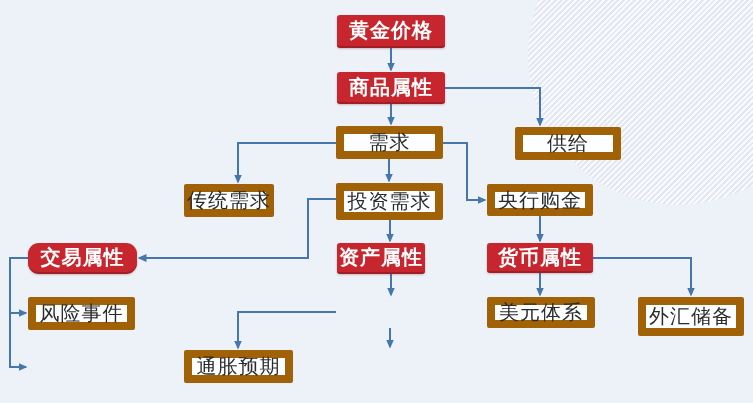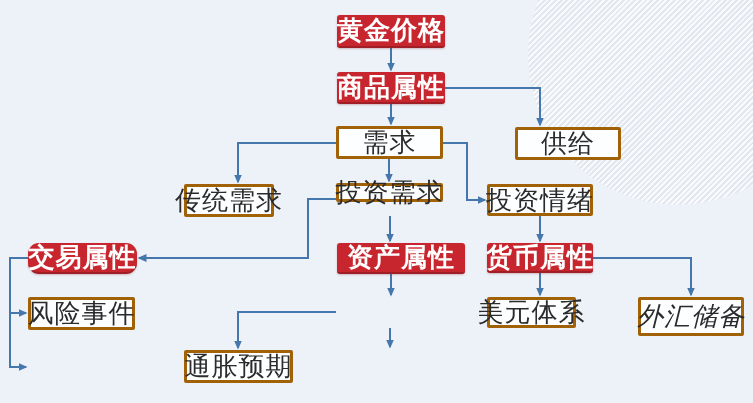--- a/index.html
+++ b/index.html
@@ -33,36 +33,36 @@
   }
   svg.connectors polyline, svg.connectors line {
     fill: none;
     stroke: #4577AC;
     stroke-width: 2;
   }
   .node {
     position: absolute;
     display: flex; align-items: center; justify-content: center;
     box-sizing: border-box;
-    font-size: 26px;
+    font-size: 20px;
     letter-spacing: 1px;
     white-space: nowrap;
   }
   .node.red {
     background: #C8262E;
     color: #FFFFFF;
     font-weight: bold;
     border-radius: 3px;
     border-bottom: 2px solid #A01E25;
     box-shadow: 0 1px 2px rgba(120,20,26,0.25);
   }
   .node.white {
     background: #FDFEFF;
     color: #2B2B2B;
-    border: 3px solid #a16207;
+    border: 8px solid #a16207;
     border-radius: 2px;
     font-weight: 500;
   }
 </style>
 </head>
 <body>
 
 <div class="stage">
 
   <div class="corner-decor"></div>
@@ -105,23 +105,23 @@
     <polyline points="540,273 540,295" marker-end="url(#arr)"></polyline>
 
     <polyline points="593,258 691,258 691,295" marker-end="url(#arr)"></polyline>
   </svg>
 
   <div class="node red" style="left:337px; top:15px;  width:108px; height:33px;">黄金价格</div>
   <div class="node red" style="left:337px; top:72px;  width:108px; height:32px;">商品属性</div>
   <div class="node white" style="left:336px; top:126px; width:107px; height:33px;">需求</div>
   <div class="node white" style="left:487px; top:127px; width:106px; height:33px;margin-left:28px;">供给</div>
   <div class="node white" style="left:184px; top:184px; width:90px; height:33px;">传统需求</div>
-  <div class="node white" style="left:336px; top:183px; width:107px; height:19px;">投资需求</div>
-  <div class="node white" style="left:487px; top:184px; width:106px; height:32px;">投资情绪</div>
+  <div class="node white" style="left:336px; top:183px; width:107px; height:37px;">投资需求</div>
+  <div class="node white" style="left:487px; top:184px; width:106px; height:32px;">央行购金</div>
   <div class="node red" style="left:28px;  top:243px; width:109px; height:31px;border-radius:11px;">交易属性</div>
-  <div class="node red" style="left:337px; top:243px; width:128px; height:31px;">资产属性</div>
+  <div class="node red" style="left:337px; top:243px; width:88px; height:31px;">资产属性</div>
   <div class="node red" style="left:487px; top:243px; width:106px; height:30px;">货币属性</div>
   <div class="node white" style="left:28px;  top:297px; width:107px; height:33px;">风险事件</div>
   <div class="node white" style="left:184px; top:350px; width:109px; height:33px;">通胀预期</div>
-  <div class="node white" style="left:487px; top:297px; width:89px; height:31px;">美元体系</div>
-  <div class="node white" style="left:638px; top:297px; width:106px; height:39px;font-style:italic;">外汇储备</div>
+  <div class="node white" style="left:487px; top:297px; width:108px; height:31px;">美元体系</div>
+  <div class="node white" style="left:638px; top:297px; width:106px; height:39px;">外汇储备</div>
 
 </div>
 
 </body></html>

